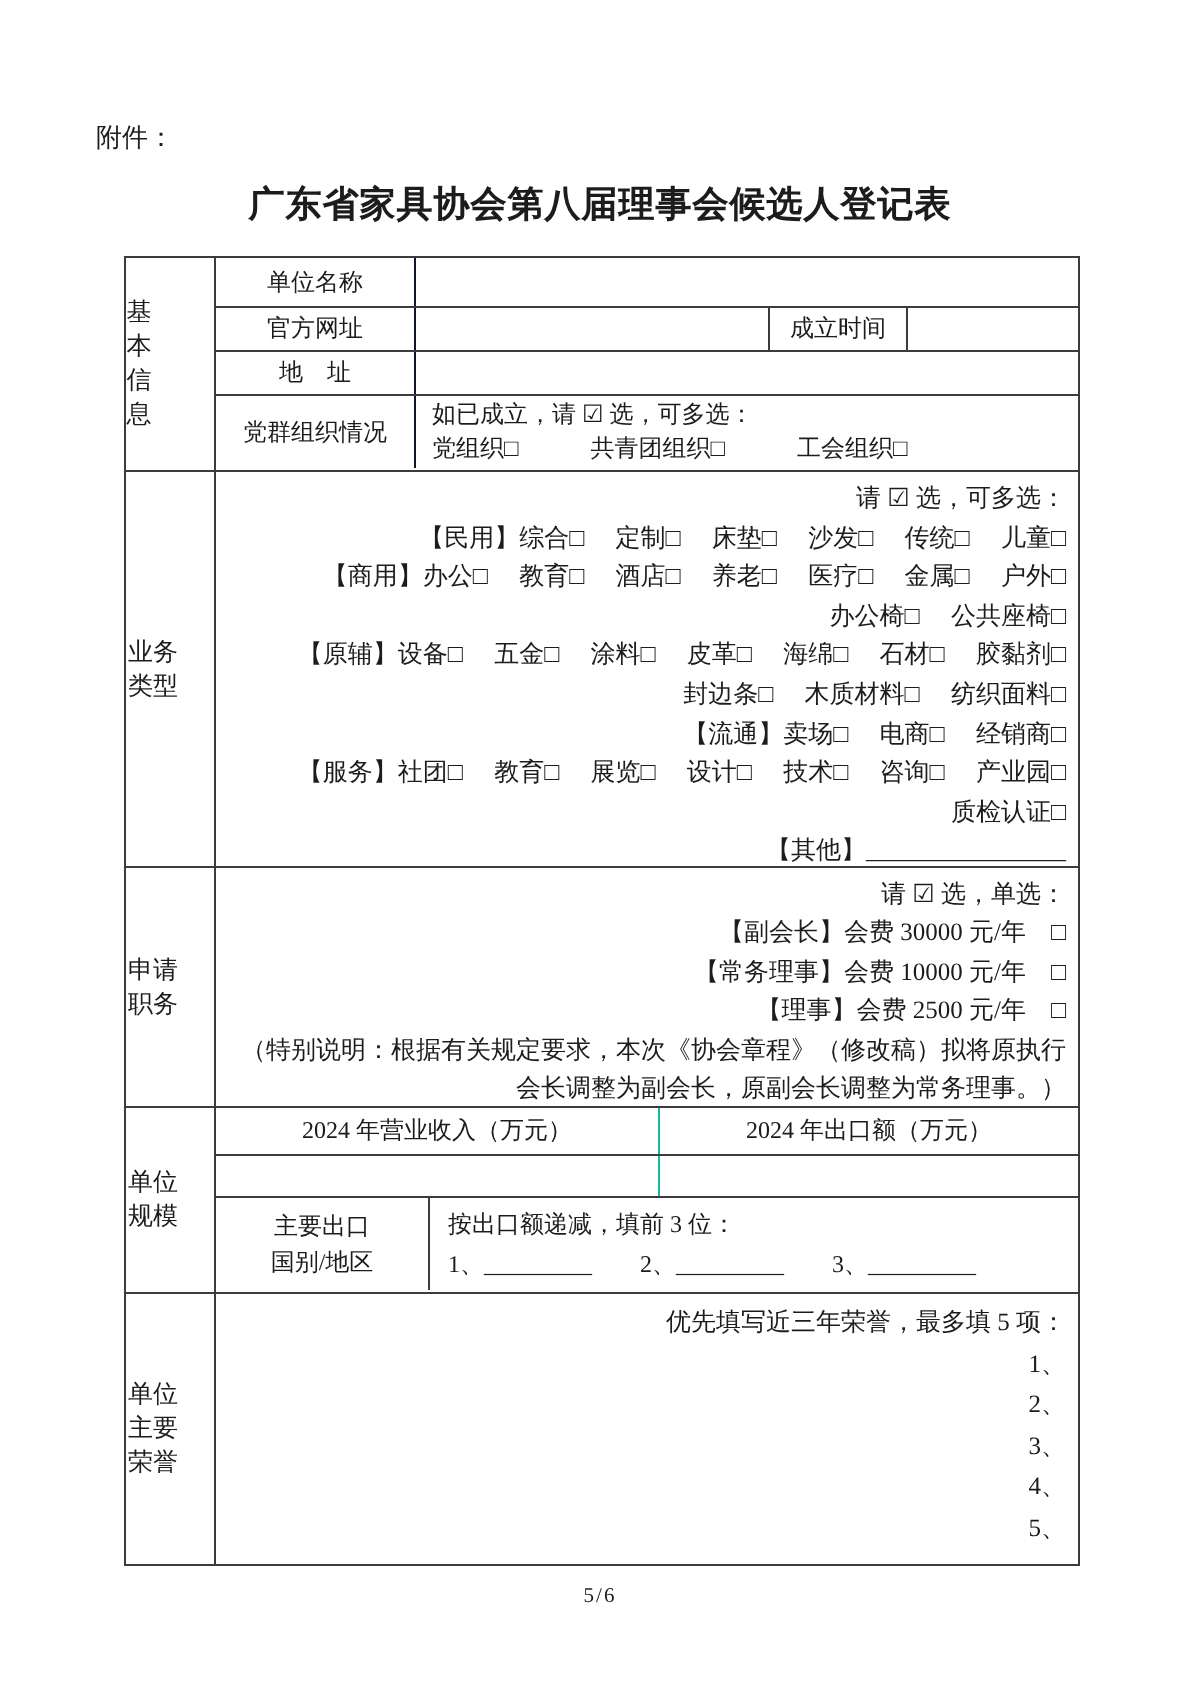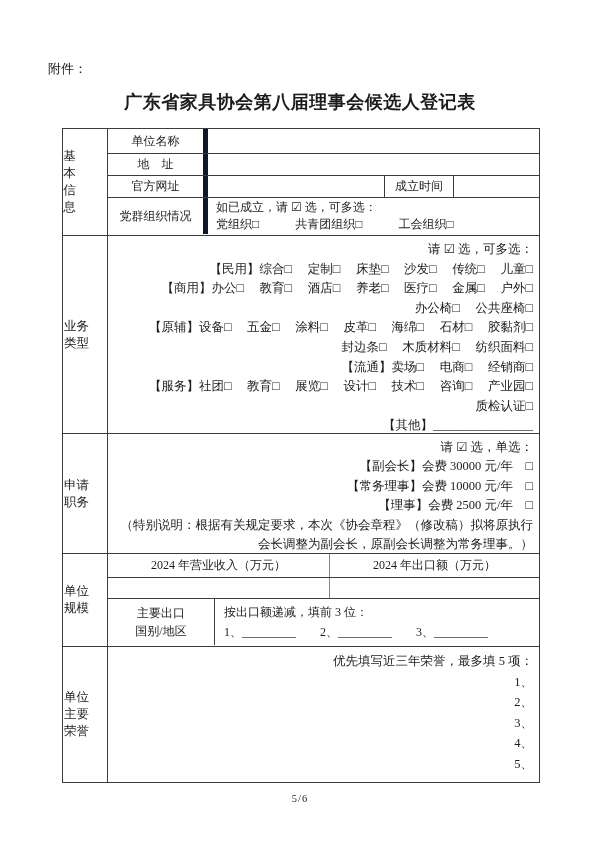--- a/index.html
+++ b/index.html
@@ -40,21 +40,21 @@
 
   
   .sec-basic { height: 106px; }
   .b-row { display: flex; border-bottom: 1px solid #3c3c3c; }
   .b-row:last-child { border-bottom: none; }
   .b-row.r1 { height: 25px; }
   .b-row.r2, .b-row.r3 { height: 22px; }
   .b-row.r4 { height: 36px; }
   .f-label {
     width: 100px; min-width: 100px;
-    border-right: 5px solid #0f172a;
+    border-right: 1px solid #0f172a;
     display: flex; align-items: center; justify-content: center;
     font-size: 12px;
   }
   .f-value { flex: 1; }
   .f-label-2 {
     width: 70px; min-width: 70px;
     border-left: 1px solid #3c3c3c; border-right: 1px solid #3c3c3c;
     display: flex; align-items: center; justify-content: center;
     font-size: 12px;
   }
@@ -104,29 +104,29 @@
 
     <div class="section sec-basic">
       <div class="sec-label">
         <div class="vert">基本信息</div>
       </div>
       <div class="sec-content">
         <div class="b-row r1">
           <div class="f-label">单位名称</div>
           <div class="f-value"></div>
         </div>
-        <div class="b-row r2">
-          <div class="f-label">地　址</div>
-          <div class="f-value"></div>
-        </div>
         <div class="b-row r3">
           <div class="f-label">官方网址</div>
           <div class="f-value"></div>
           <div class="f-label-2">成立时间</div>
           <div class="f-value-2"></div>
+        </div>
+        <div class="b-row r2">
+          <div class="f-label">地　址</div>
+          <div class="f-value"></div>
         </div>
         <div class="b-row r4">
           <div class="f-label">党群组织情况</div>
           <div class="party-cell"><span>如已成立，请 ☑ 选，可多选：</span><br><span>党组织□　　　共青团组织□　　　工会组织□</span></div>
         </div>
       </div>
     </div>
 
     <div class="section sec-business">
       <div class="sec-label">

